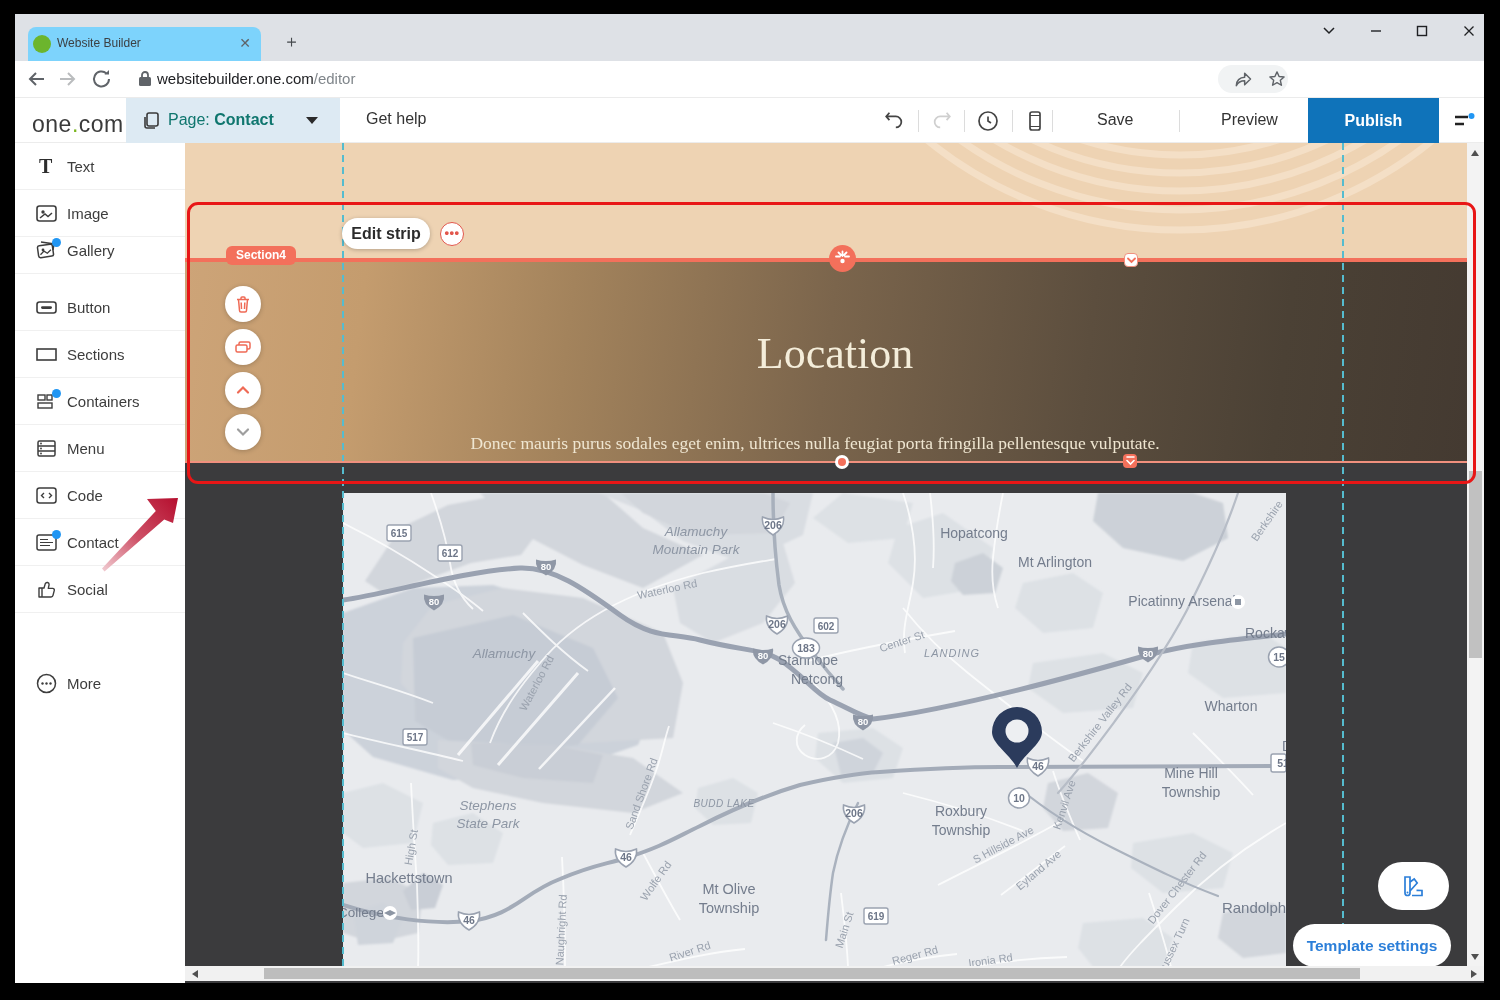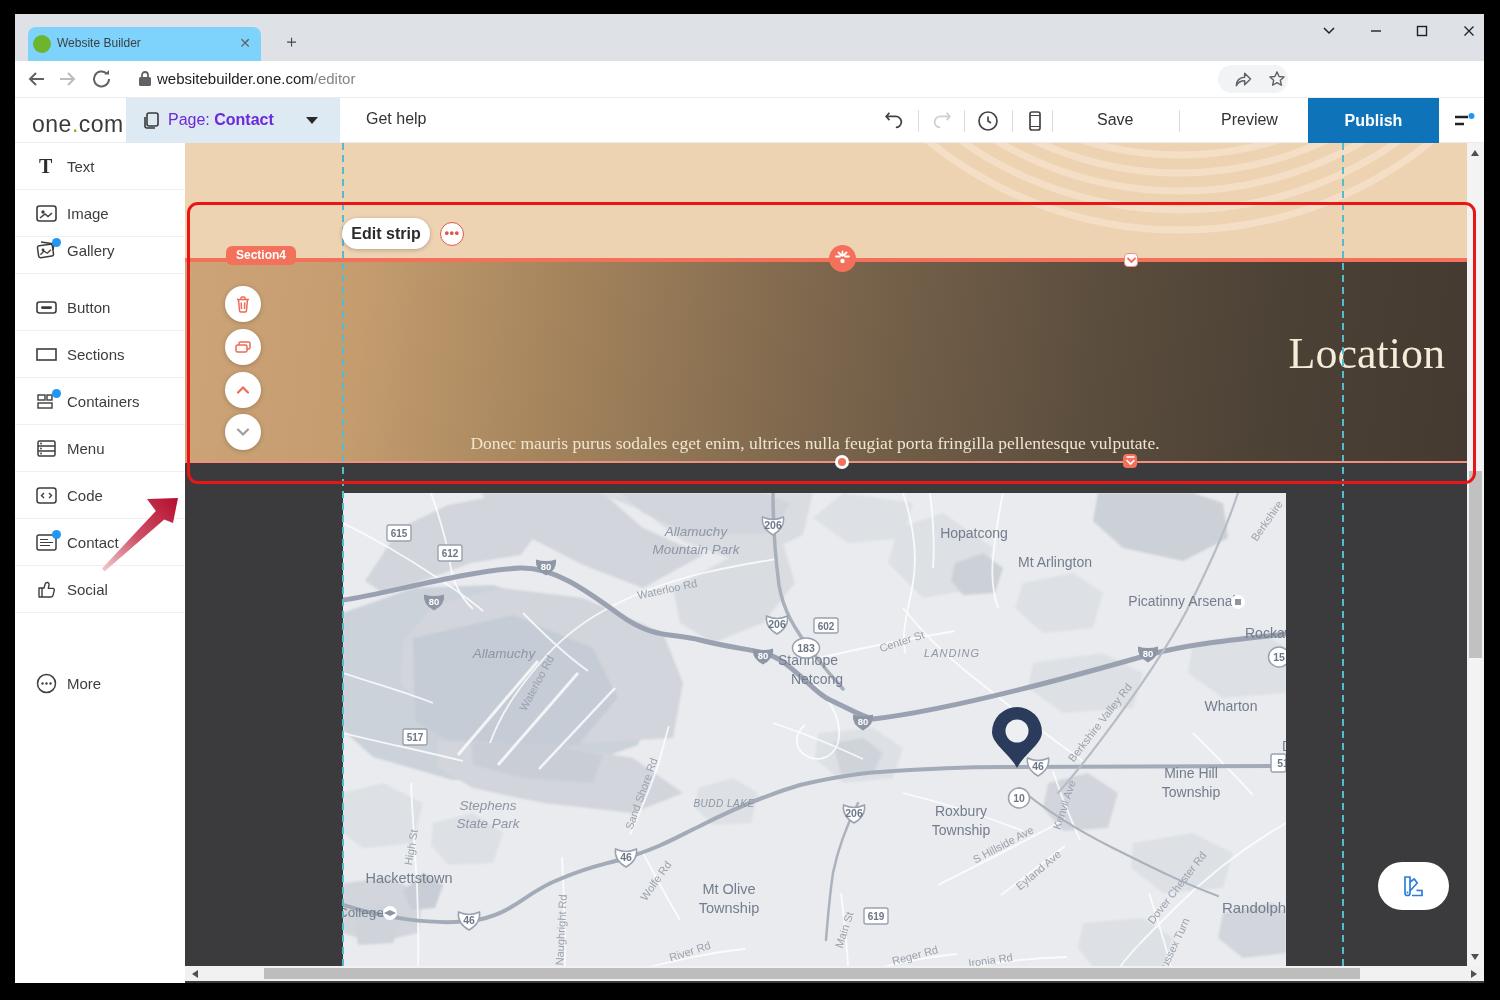--- a/index.html
+++ b/index.html
@@ -17,41 +17,41 @@
   #abar { position:absolute; left:0; top:47px; width:100%; height:36px; background:#fff; }
   #abar svg { position:absolute; top:6px; }
   #url { position:absolute; left:142px; top:9px; font-size:15px; color:#202124; }
   #url span { color:#80868b; }
   #sharestar { position:absolute; left:1203px; top:4px; width:70px; height:28px; background:#f1f3f4; border-radius:14px; }
   
   #tbar { position:absolute; left:0; top:83px; width:100%; height:46px; background:#fff; border-top:1px solid #ebebeb; border-bottom:1px solid #ececec; }
   #logo { position:absolute; left:17px; top:13px; font-size:23px; font-weight:normal; color:#3a3a3a; letter-spacing:0.5px; }
   #logo i { color:#7ab51d; font-style:normal; }
   #pagesel { position:absolute; left:111px; top:0; width:214px; height:46px; background:#ddeaf3; }
-  #pagesel .lbl { position:absolute; left:42px; top:13px; font-size:16px; color:#6d28d9;text-align:center; }
+  #pagesel .lbl { position:absolute; left:42px; top:13px; font-size:16px; color:#0f766e;text-align:center; }
   #pagesel .lbl b { font-weight:700; }
   #pagesel .car { position:absolute; right:22px; top:19px; width:0; height:0; border-left:6px solid transparent; border-right:6px solid transparent; border-top:7px solid #2a2a2a; }
   #gethelp { position:absolute; left:351px; top:12px; font-size:16px; color:#333; }
   .tsep { position:absolute; top:12px; width:1px; height:22px; background:#dcdcdc; }
   .ttxt { position:absolute; top:13px; font-size:16px; color:#333; }
   #publish { position:absolute; left:1293px; top:0; width:131px; height:46px; background:#0f73ba; color:#fff; font-size:16px; font-weight:bold; text-align:center; line-height:46px; }
   #burger { position:absolute; left:1438px; top:14px; }
   
   #side { position:absolute; left:0; top:129px; width:170px; height:840px; background:#fff; }
   .srow { position:absolute; left:0; width:170px; height:47px; border-bottom:1px solid #f0f0f0; }
   .srow .ic { position:absolute; left:20px; top:12px; width:23px; height:23px; }
   .srow .tx { position:absolute; left:52px; top:15px; font-size:15px; color:#3d3d3d; }
   .bdot { position:absolute; width:9px; height:9px; border-radius:50%; background:#2196f3; }
   
   #edit { position:absolute; left:170px; top:129px; width:1299px; height:840px; background:#3b3b3d; }
   #page { position:absolute; left:0; top:0; width:1282px; height:824px; }
   #tanstrip { position:absolute; left:0; top:0; width:1282px; height:115px; background:#eed3b3; overflow:hidden; }
   #brownstrip { position:absolute; left:0; top:115px; width:1282px; height:203px;
      background:linear-gradient(97deg,#cda478 0%, #c49c6e 14%, #a3835c 30%, #7b654c 50%, #5c4e3e 70%, #4b4135 85%, #443a31 100%); }
-  #brownstrip .h1 { position:absolute; left:0; width:1260px; text-align:right; top:70px; font-family:"Liberation Serif", serif; font-size:44px; color:#f4edda; font-weight:400;padding-left:40px; }
+  #brownstrip .h1 { position:absolute; left:0; width:1260px; text-align:center; top:70px; font-family:"Liberation Serif", serif; font-size:44px; color:#f4edda; font-weight:400;padding-left:40px; }
   #brownstrip .h2 { position:absolute; left:0; width:1260px; text-align:center; top:151px; font-family:"Liberation Serif", serif; font-size:17.5px; color:#efe6d1;margin-top:24px; }
   
   #redrect { position:absolute; left:2px; top:59px; width:1289px; height:282px; border:3px solid #e81616; border-radius:11px; z-index:3; }
   #salmontop { position:absolute; left:0px; top:115px; width:1282px; height:4px; background:#f3705b; }
   #salmonbot { position:absolute; left:0px; top:318px; width:1282px; height:1.5px; background:#f0907e; }
   #sec4 { position:absolute; left:41px; top:103px; width:70px; height:19px; background:#f3705b; border-radius:6px; color:#fff; font-size:12px; font-weight:bold; text-align:center; line-height:19px; }
   #editstrip { position:absolute; left:157px; top:75px; width:88px; height:31px; background:#fff; border-radius:16px; box-shadow:0 1px 4px rgba(0,0,0,.25); font-size:16px; font-weight:600; color:#2b2b2b; text-align:center; line-height:31px; }
   #dots3 { position:absolute; left:255px; top:79px; width:24px; height:24px; background:#fff; border:1.5px solid #e2574c; border-radius:50%; color:#e2574c; text-align:center; line-height:20px; font-size:13px; font-weight:bold; letter-spacing:0.5px; }
   
   .fbtn { position:absolute; left:40px; width:36px; height:36px; border-radius:50%; background:#fff; box-shadow:0 1px 5px rgba(0,0,0,.22); }
@@ -550,20 +550,21 @@
         </div>
 
       <div id="tpl1">
           <svg style="position:absolute;left:23px;top:12px" width="25" height="25" viewBox="0 0 25 25">
             <path d="M4 3 h5 v16 a2.5 2.5 0 0 1 -5 0 Z" stroke="#2c7fd9" stroke-width="1.7" fill="none"></path>
             <circle cx="6.5" cy="18.5" r="1" fill="#2c7fd9"></circle>
             <path d="M9 8 l4.2 -3 3 4 -7.2 8" stroke="#2c7fd9" stroke-width="1.7" fill="none"></path>
             <path d="M11 21.5 h10 v-5 l-5.5 -0.2" stroke="#2c7fd9" stroke-width="1.7" fill="none"></path>
           </svg>
         </div>
+      <div id="tpl2">Template settings</div>
     </div>
     <div id="vsb">
       <div class="sarr" style="left:4px;top:7px;border-left:4.5px solid transparent;border-right:4.5px solid transparent;border-bottom:6px solid #505050;"></div>
       <div class="sarr" style="left:4px;bottom:7px;border-left:4.5px solid transparent;border-right:4.5px solid transparent;border-top:6px solid #505050;"></div>
       <div class="th"></div>
     </div>
     <div id="hsb">
       <div class="sarr" style="left:7px;top:4px;border-top:4.5px solid transparent;border-bottom:4.5px solid transparent;border-right:6px solid #505050;"></div>
       <div class="sarr" style="right:7px;top:4px;border-top:4.5px solid transparent;border-bottom:4.5px solid transparent;border-left:6px solid #505050;"></div>
       <div class="th"></div>

